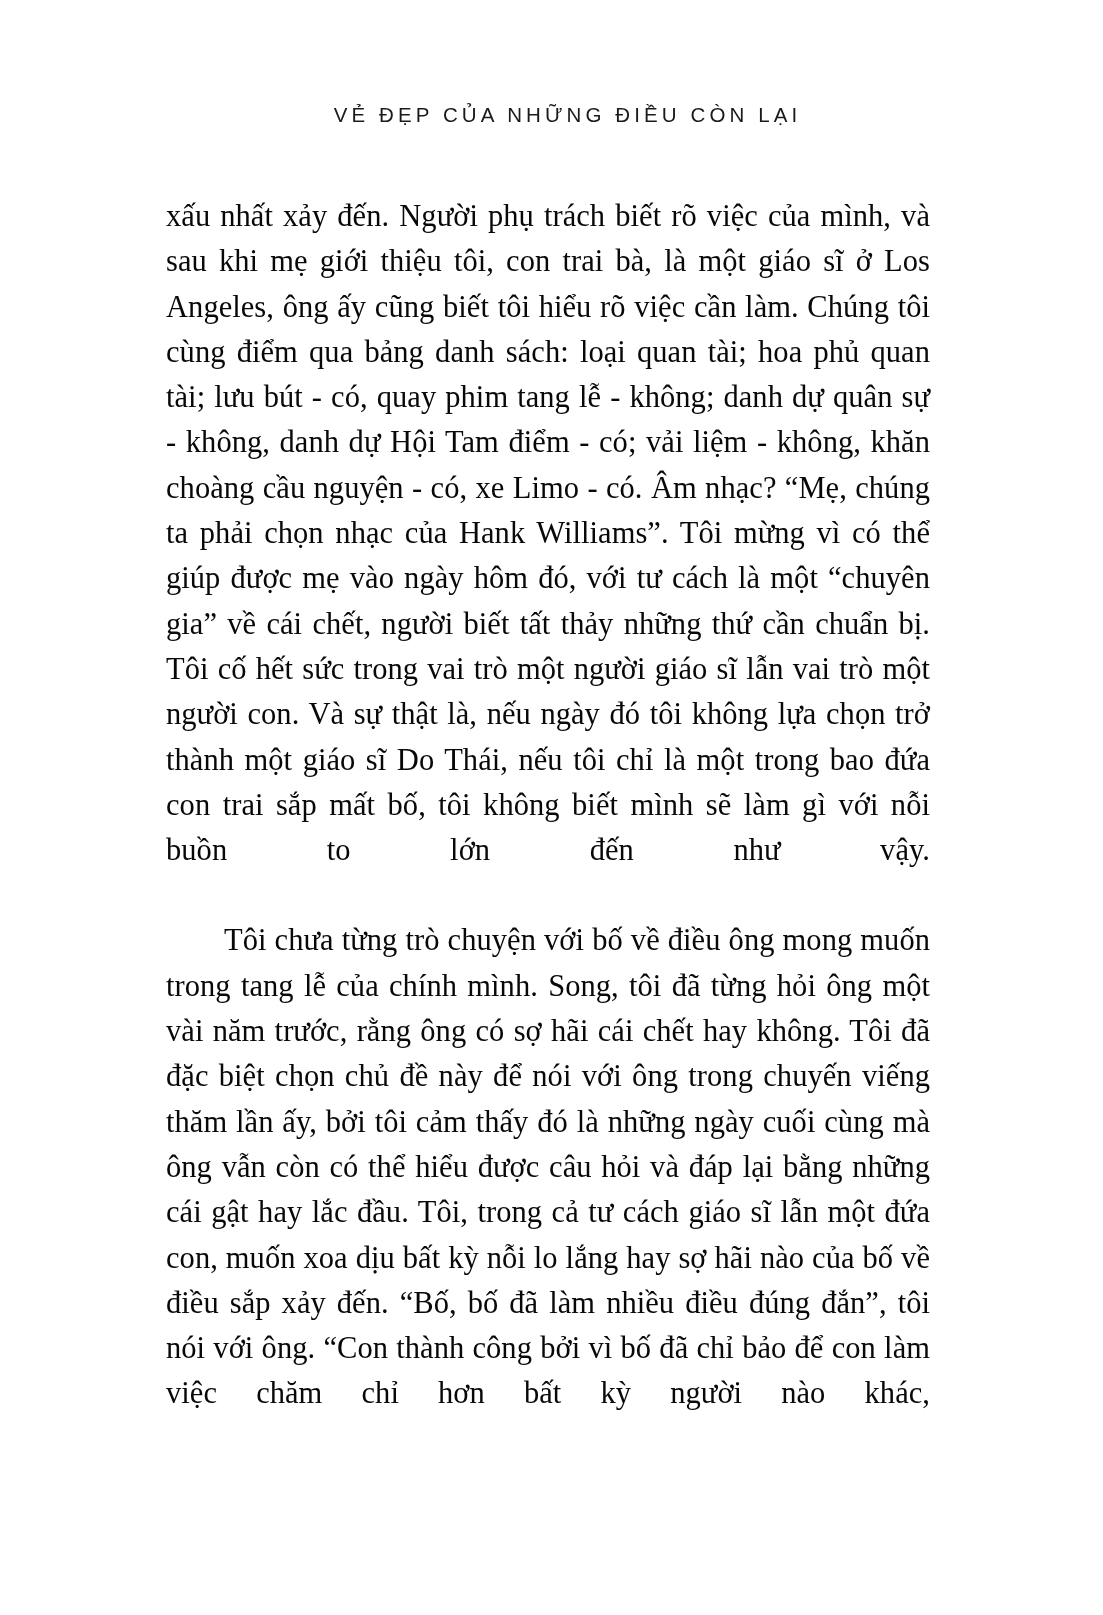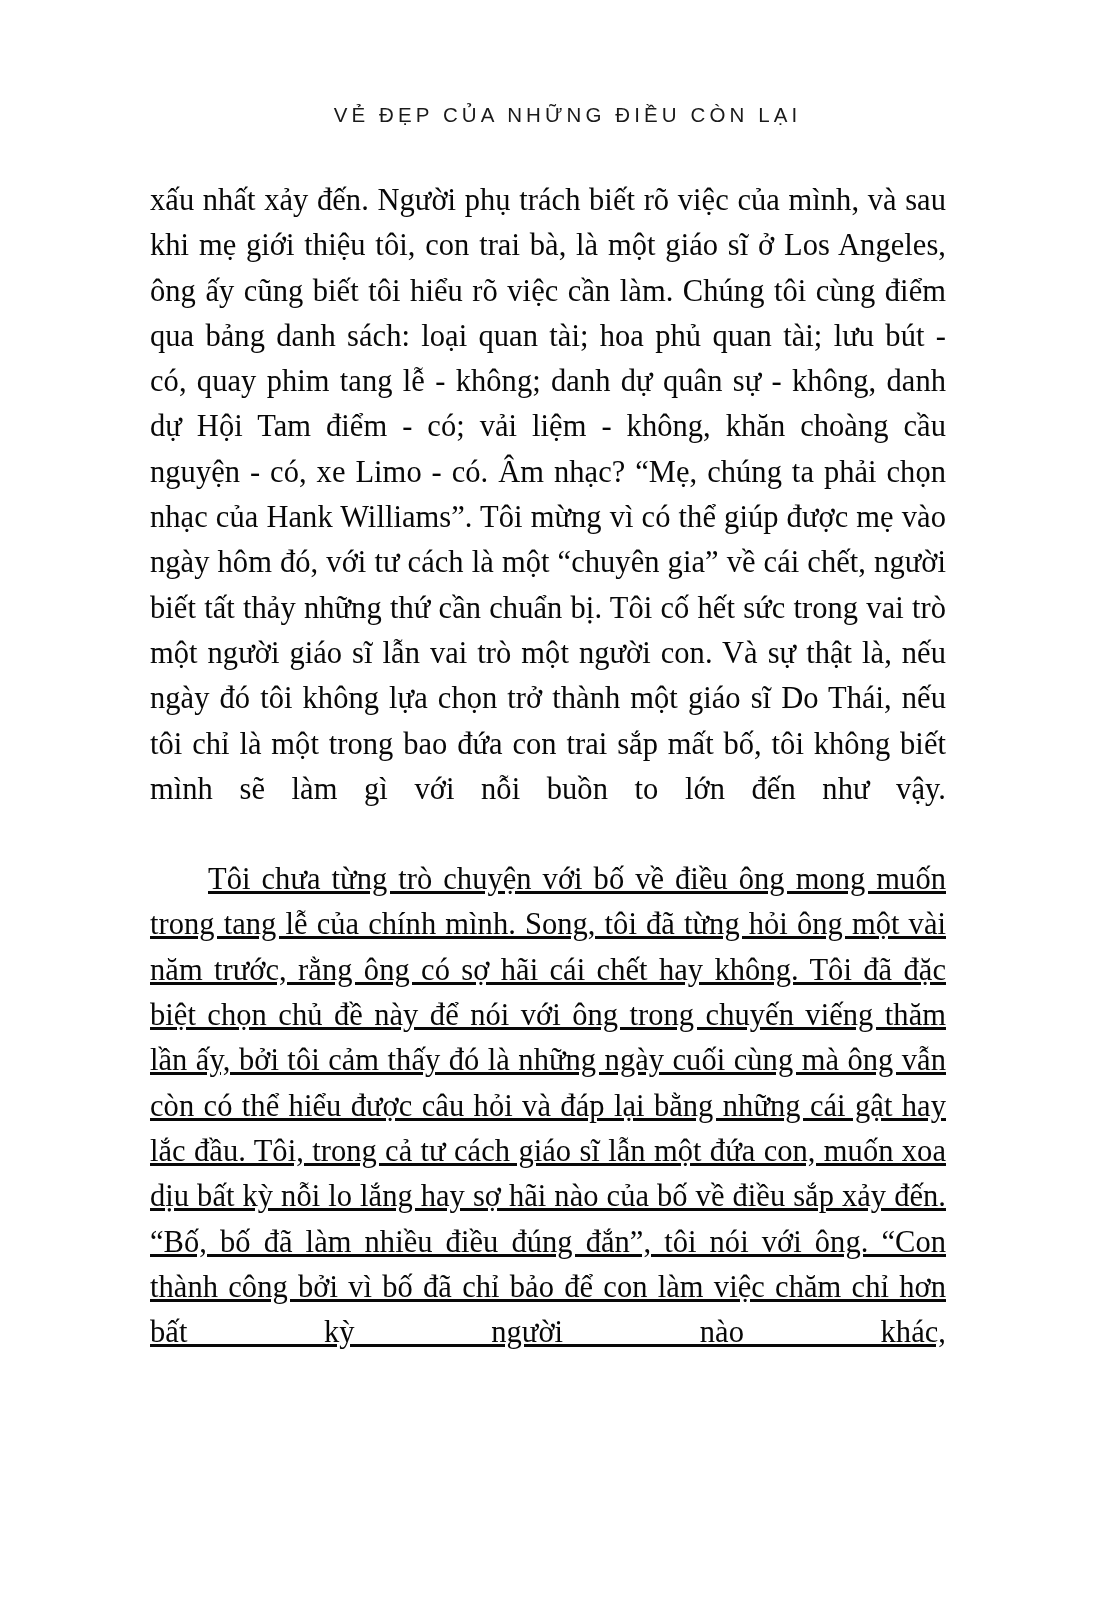--- a/index.html
+++ b/index.html
@@ -39,40 +39,39 @@
 
   
   .text-block {
     position: absolute;
     top: 178px;
     left: 150px;
     width: 796px;
   }
 
   .body-paragraph {
-    margin: 0;
+    margin: 16px;
     font-size: 30.5px;
     line-height: 45.3px;
     text-align: justify;
     text-justify: inter-word;
     letter-spacing: 0.05px;
     word-spacing: 0.3px;
     color: #080808;
     hyphens: none;
   }
 
   
   .body-paragraph.justify-last {
     text-align-last: justify;
   }
 
   .body-paragraph.indented {
     text-indent: 58px;
     margin-top: 45px;
-    text-decoration: underline;
   }
 
   
   .page-folio {
     position: absolute;
     top: 1440px;
     left: 0;
     width: 1103px;
     text-align: center;
     font-family: "Liberation Sans", "DejaVu Sans", sans-serif;

